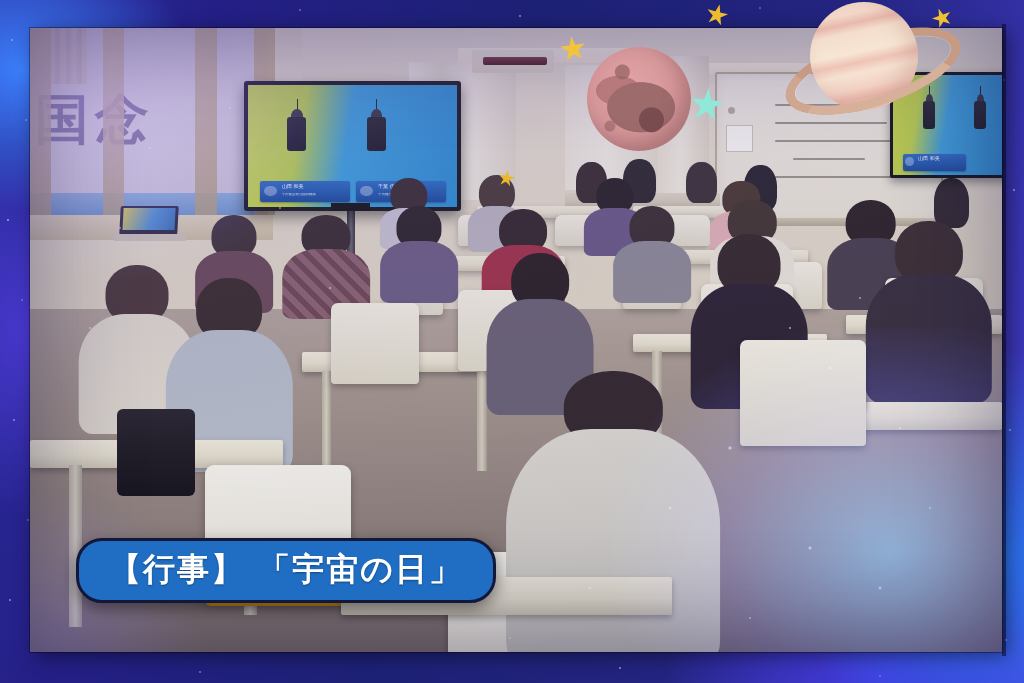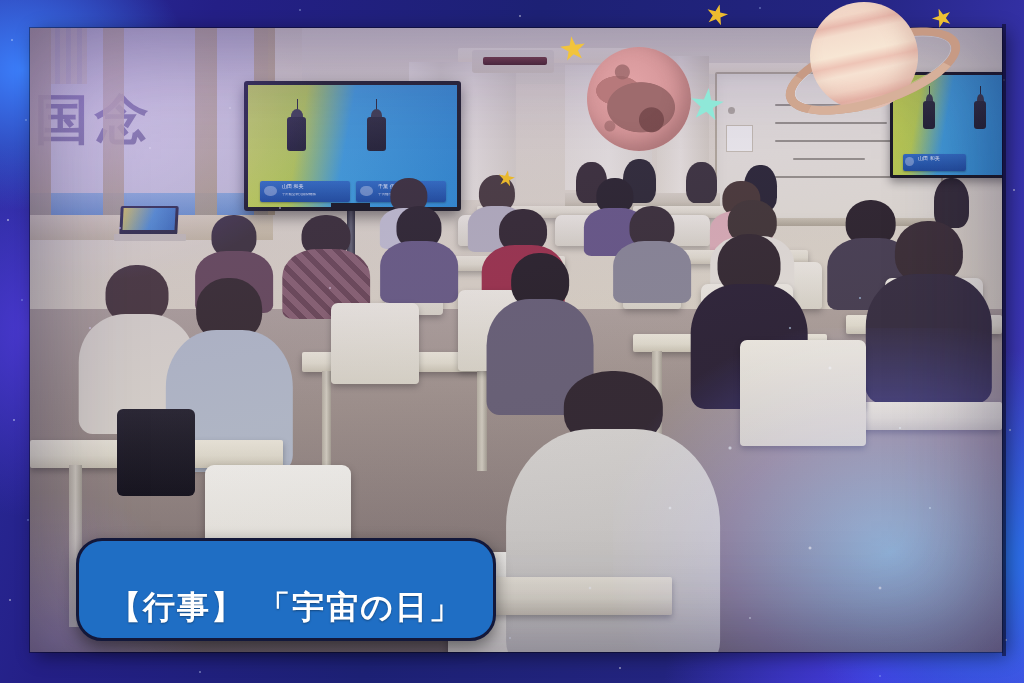--- a/index.html
+++ b/index.html
@@ -236,21 +236,21 @@
   .star-y3{left:932px;top:8px;width:20px;height:20px;background:#eec033;transform:rotate(-20deg);}
   .star-y4{left:498px;top:170px;width:17px;height:17px;background:#e9b82c;transform:rotate(10deg);}
   .star-m1{left:690px;top:88px;width:34px;height:34px;background:#8fe8d8;transform:rotate(6deg);}
 
   
   .caption{position:absolute;left:76px;top:538px;
         background:#1f6ec4;border:3px solid #13183a;border-radius:26px;
         padding:11px 30px 13px;box-shadow:0 6px 16px rgba(0,0,0,.45);}
   .caption-text{color:#ffffff;font-size:32px;font-weight:700;letter-spacing:2px;
         line-height:1.1;white-space:nowrap;
-        text-shadow:0 1px 2px rgba(0,0,0,.35);margin-top:38px;}
+        text-shadow:0 1px 2px rgba(0,0,0,.35);}
 
   .frame-edge-r{position:absolute;right:18px;top:24px;width:4px;height:632px;
         background:rgba(10,8,30,.55);}
 </style>
 </head>
 <body>
 
 <div class="stage">
 
   <div class="frame-bg"></div>

